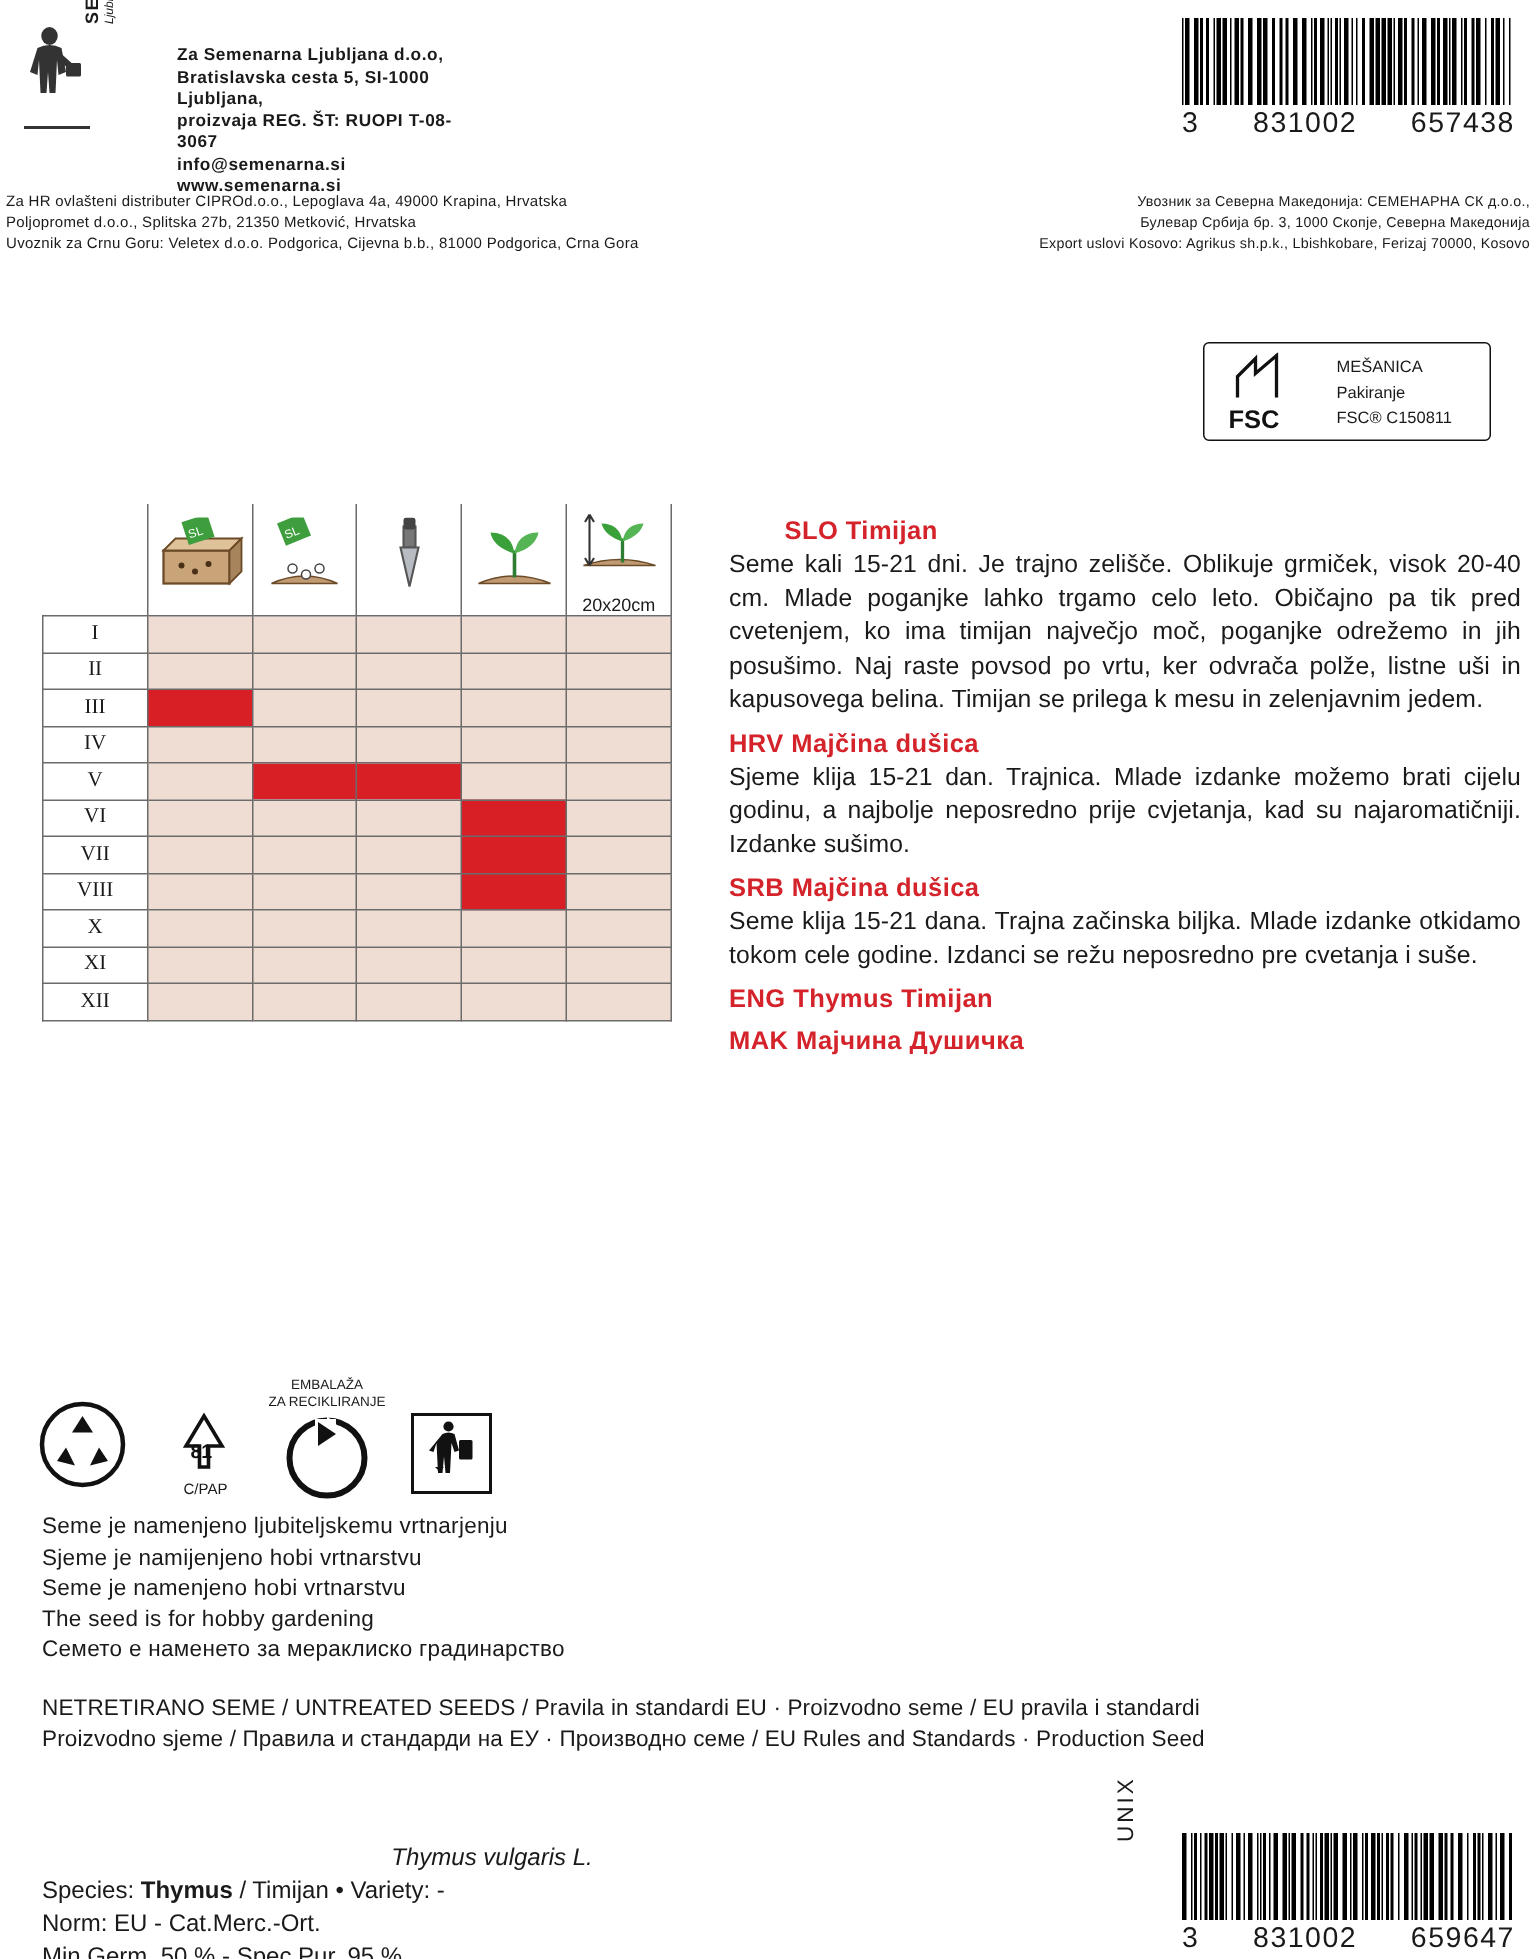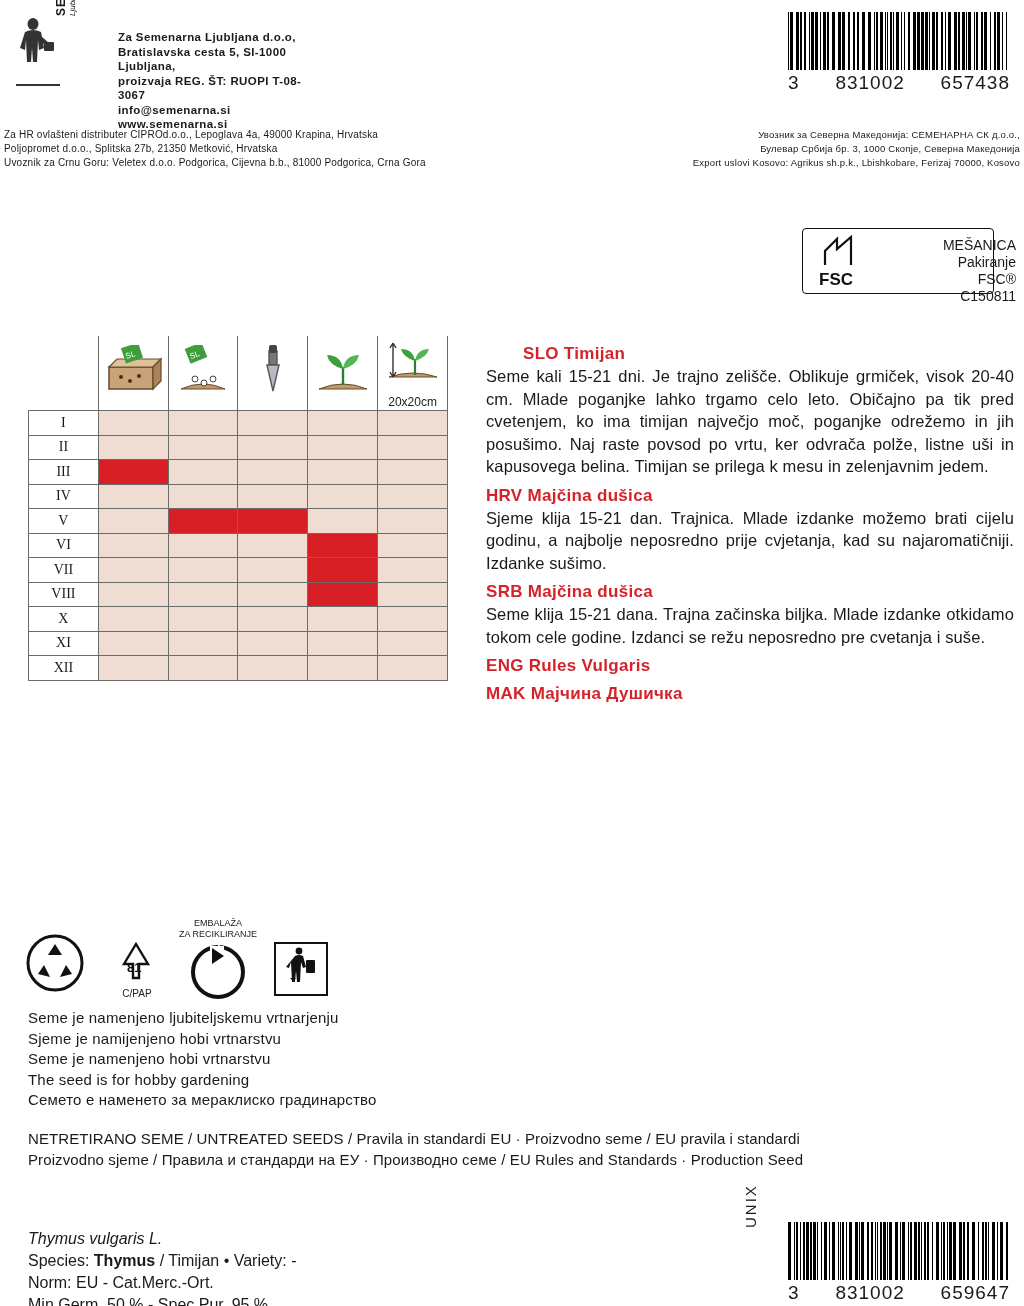--- a/index.html
+++ b/index.html
@@ -78,21 +78,21 @@
   #fsc-box {
     left: 802px; top: 228px; width: 192px; height: 66px;
     border: 1.6px solid #111; border-radius: 4px;
     box-sizing: border-box;
   }
   #fsc-logo {
     position: absolute; left: 8px; top: 6px; width: 72px; height: 54px;
   }
   #fsc-text {
     position: absolute; left: 88px; top: 8px;
-    font-size: 14px; line-height: 17px; text-align: right; width: 96px; margin-left: 29px;
+    font-size: 11px; line-height: 17px; text-align: left; width: 96px;
   }
 
   
   #calendar {
     left: 28px; top: 336px; width: 420px; height: 364px;
   }
   #cal-table {
     border-collapse: collapse;
     table-layout: fixed;
     width: 420px;
@@ -155,21 +155,21 @@
     left: 28px; top: 1128px; width: 930px;
     font-size: 15px; line-height: 21px; white-space: pre-line;
     letter-spacing: 0.1px;
   }
 
   
   #footer-spec {
     left: 28px; top: 1228px; width: 600px;
     font-size: 16px; line-height: 22px;
   }
-  #footer-spec .sci { font-style: italic; }
+  #footer-spec .sci { font-style: italic; text-align: center; }
   #unix-label {
     left: 742px; top: 1228px;
     font-size: 15px; letter-spacing: 2px;
     transform: rotate(-90deg);
     transform-origin: left top;
     width: 70px;
   }
 </style>
 </head>
 <body>
@@ -472,21 +472,21 @@
   </table>
 </div>
 
 <div class="pg" id="desc-block">
     <div class="lang-head">SLO Timijan</div>
     <div class="lang-body">Seme kali 15-21 dni. Je trajno zelišče. Oblikuje grmiček, visok 20-40 cm. Mlade poganjke lahko trgamo celo leto. Običajno pa tik pred cvetenjem, ko ima timijan največjo moč, poganjke odrežemo in jih posušimo. Naj raste povsod po vrtu, ker odvrača polže, listne uši in kapusovega belina. Timijan se prilega k mesu in zelenjavnim jedem.</div>
     <div class="lang-head">HRV Majčina dušica</div>
     <div class="lang-body">Sjeme klija 15-21 dan. Trajnica. Mlade izdanke možemo brati cijelu godinu, a najbolje neposredno prije cvjetanja, kad su najaromatičniji. Izdanke sušimo.</div>
     <div class="lang-head">SRB Majčina dušica</div>
     <div class="lang-body">Seme klija 15-21 dana. Trajna začinska biljka. Mlade izdanke otkidamo tokom cele godine. Izdanci se režu neposredno pre cvetanja i suše.</div>
-    <div class="lang-head">ENG Rules Vulgaris</div>
+    <div class="lang-head">ENG Thymus Timijan</div>
     <div class="lang-head">MAK Мајчина Душичка</div>
   </div>
 
 <div class="pg" id="recycle-row">
   <div class="rec-item" id="rec-loop">
     <svg width="62" height="58" viewBox="0 0 62 58">
       <circle cx="31" cy="29" r="27" fill="none" stroke="#111" stroke-width="3"></circle>
       <path d="M31 10 l7 11 -14 0 z" fill="#111"></path>
       <path d="M48 40 l-12 3 6 -12 z" fill="#111"></path>
       <path d="M14 40 l12 3 -6 -12 z" fill="#111"></path>

